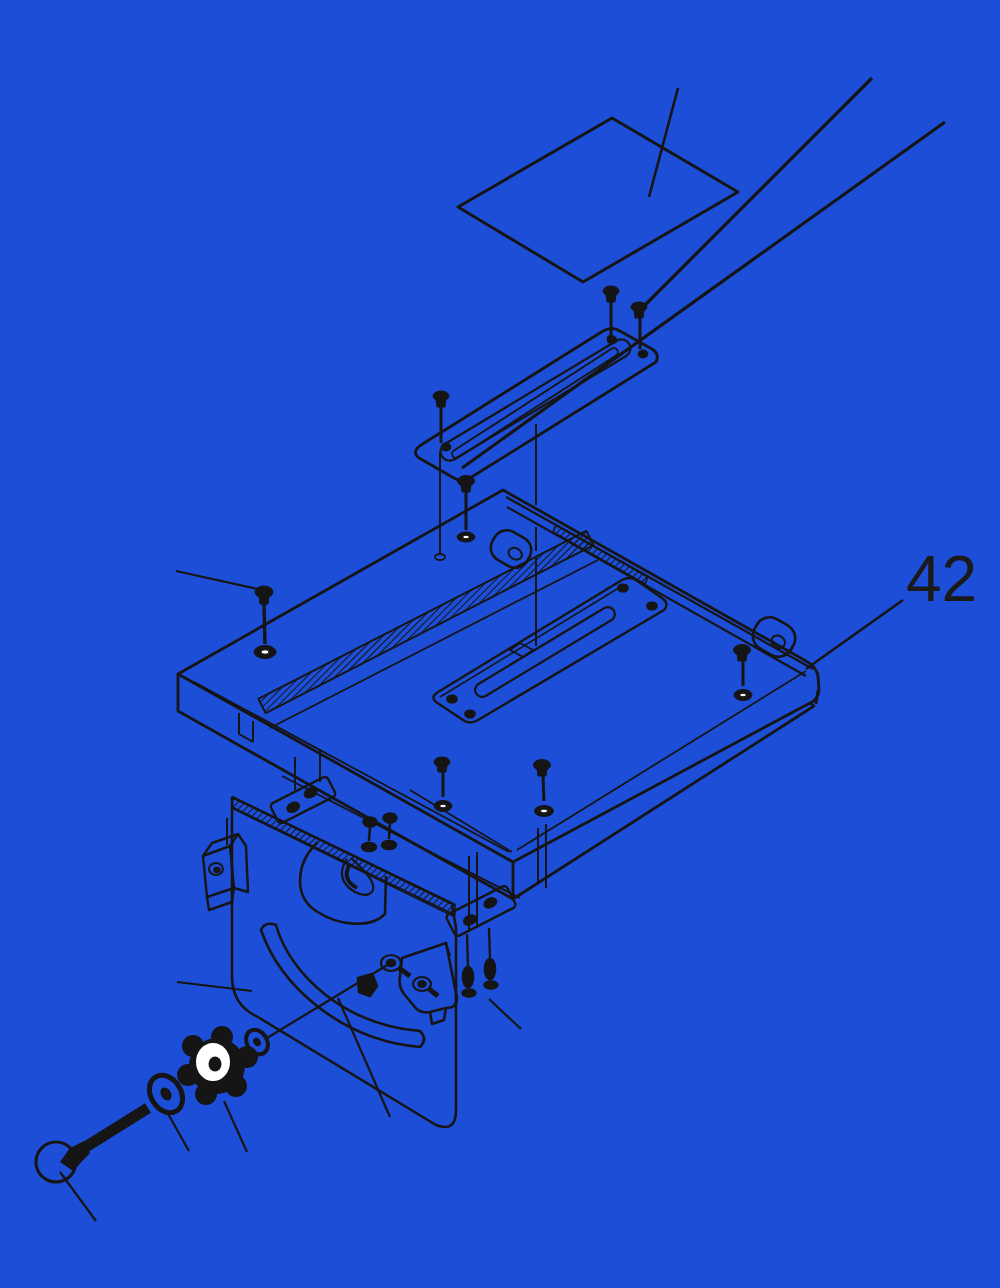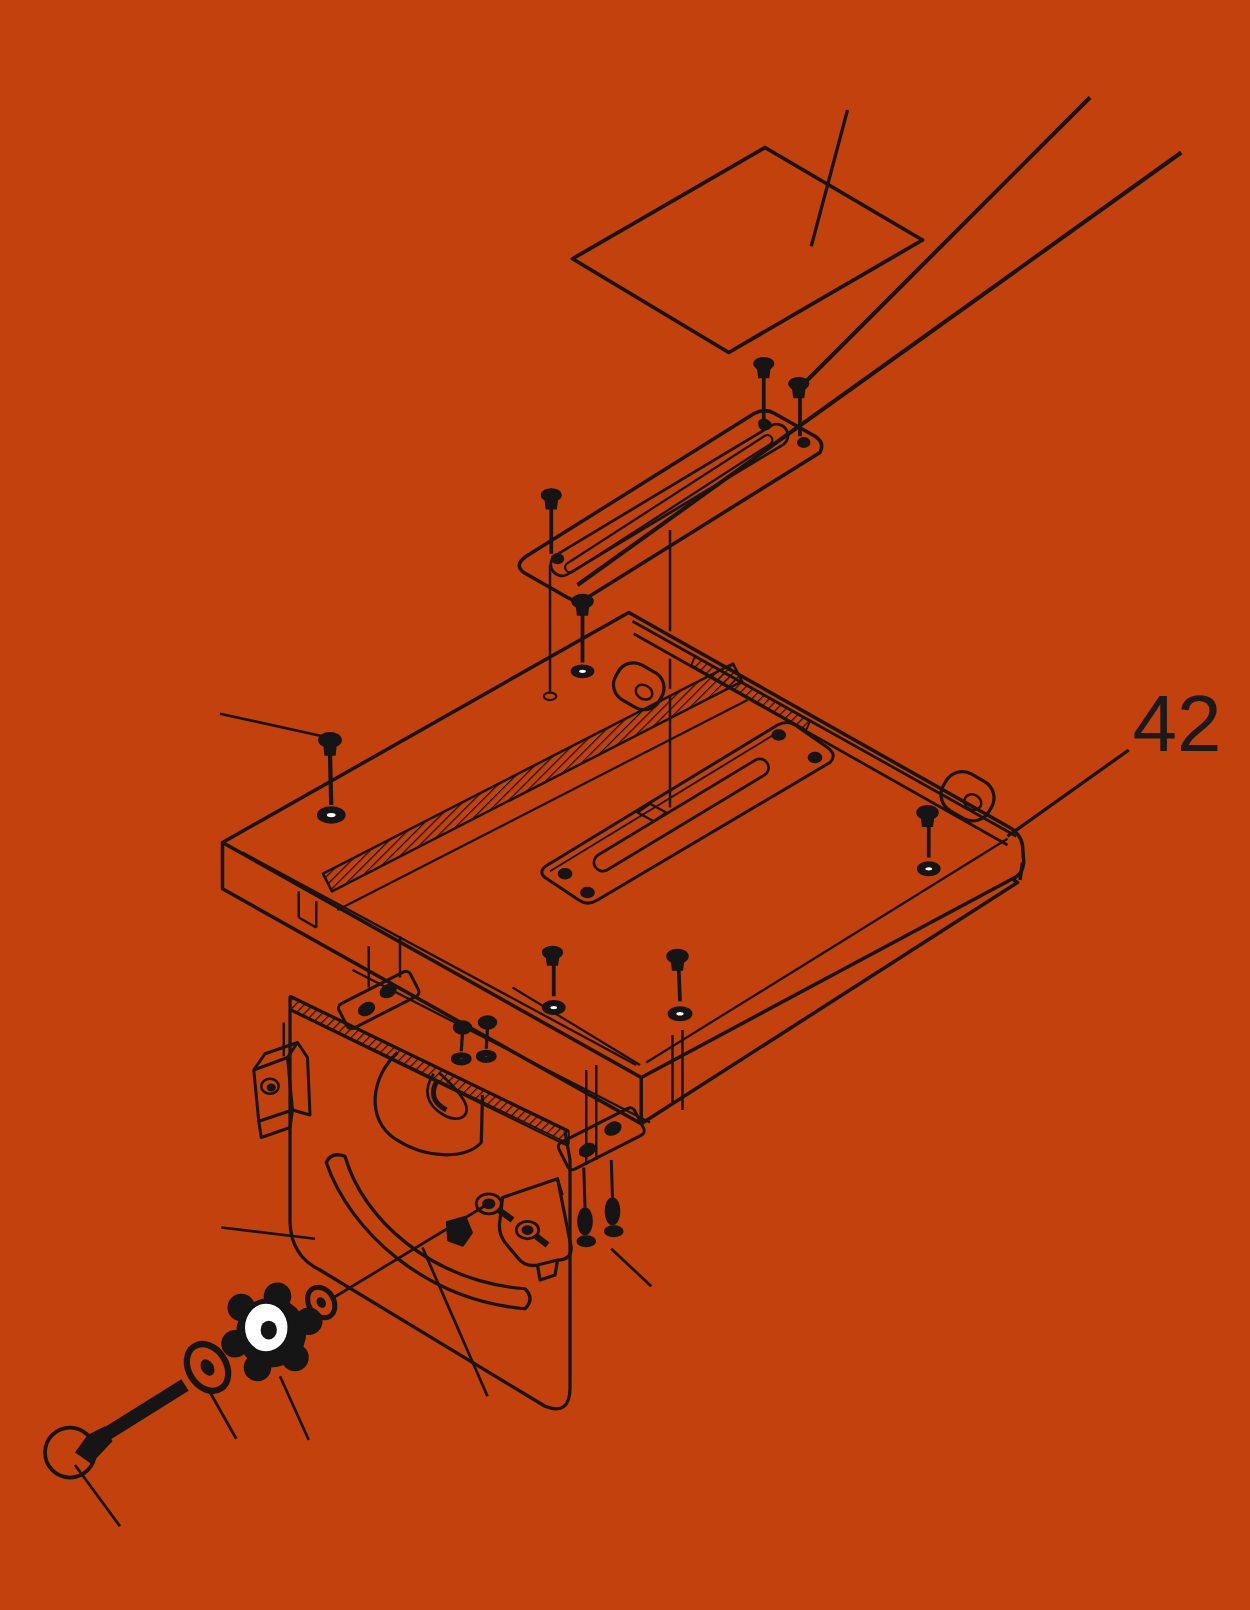--- a/index.html
+++ b/index.html
@@ -1,16 +1,16 @@
 <!DOCTYPE html>
 <html><head>
 <meta charset="utf-8">
 <style>
   html,body{margin:0;padding:0;background:#ffffff;}
-  .stage{position:relative;width:1000px;height:1288px;background:#c2410c;overflow:hidden;
+  .stage{position:relative;width:1000px;height:1288px;background:#1d4ed8;overflow:hidden;
          font-family:"Liberation Sans", sans-serif;}
   .stage svg{position:absolute;left:0;top:0;}
   .callout-text{font-family:"Liberation Sans", sans-serif;font-size:64px;}
 </style>
 </head>
 <body>
 
 <div class="stage">
 <svg width="1000" height="1288" viewBox="0 0 1000 1288">
   <defs>

